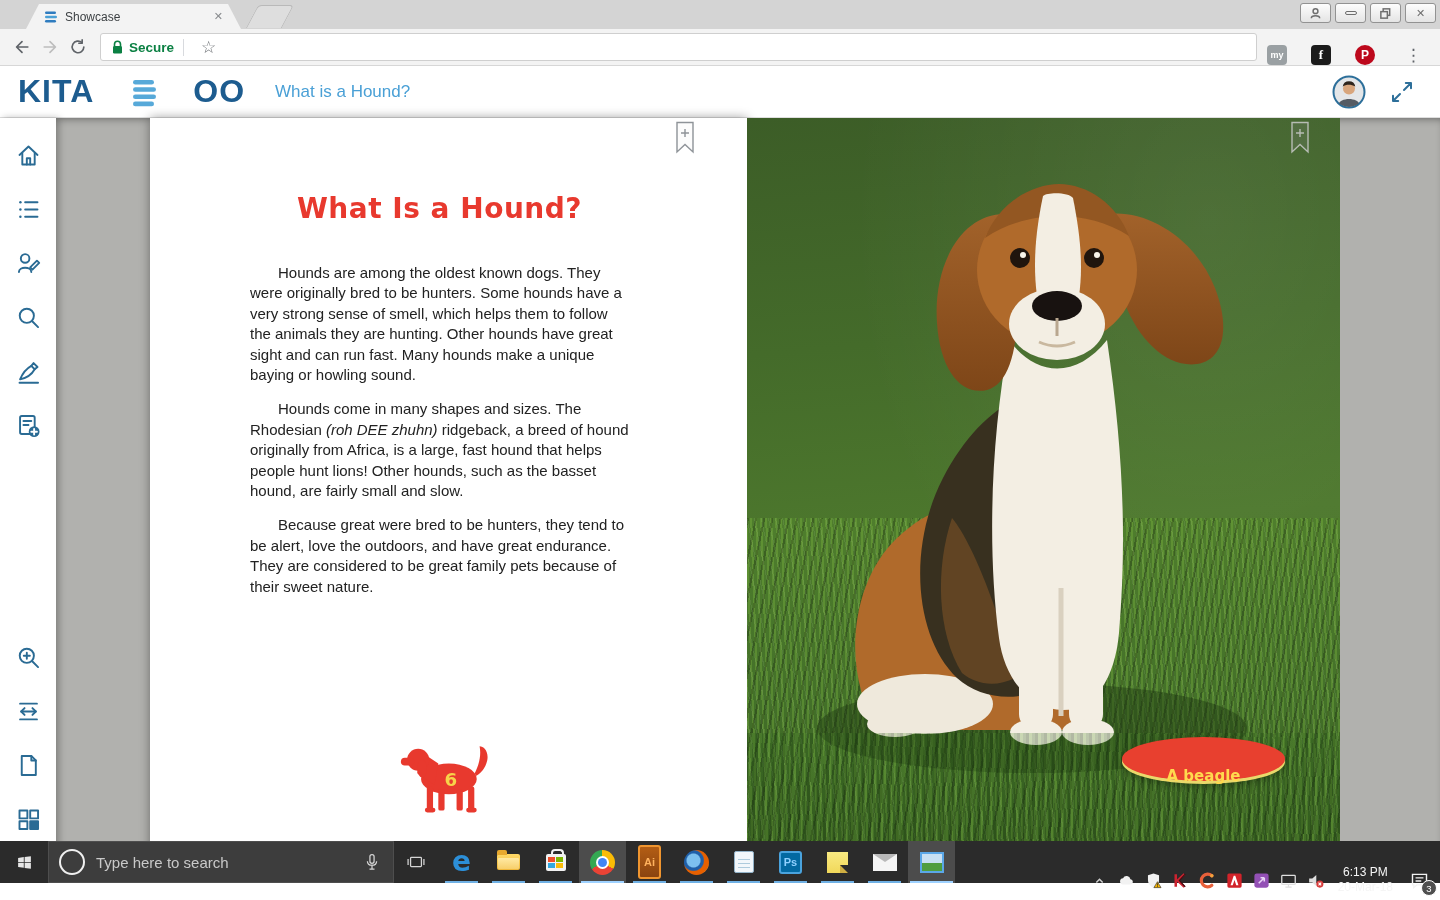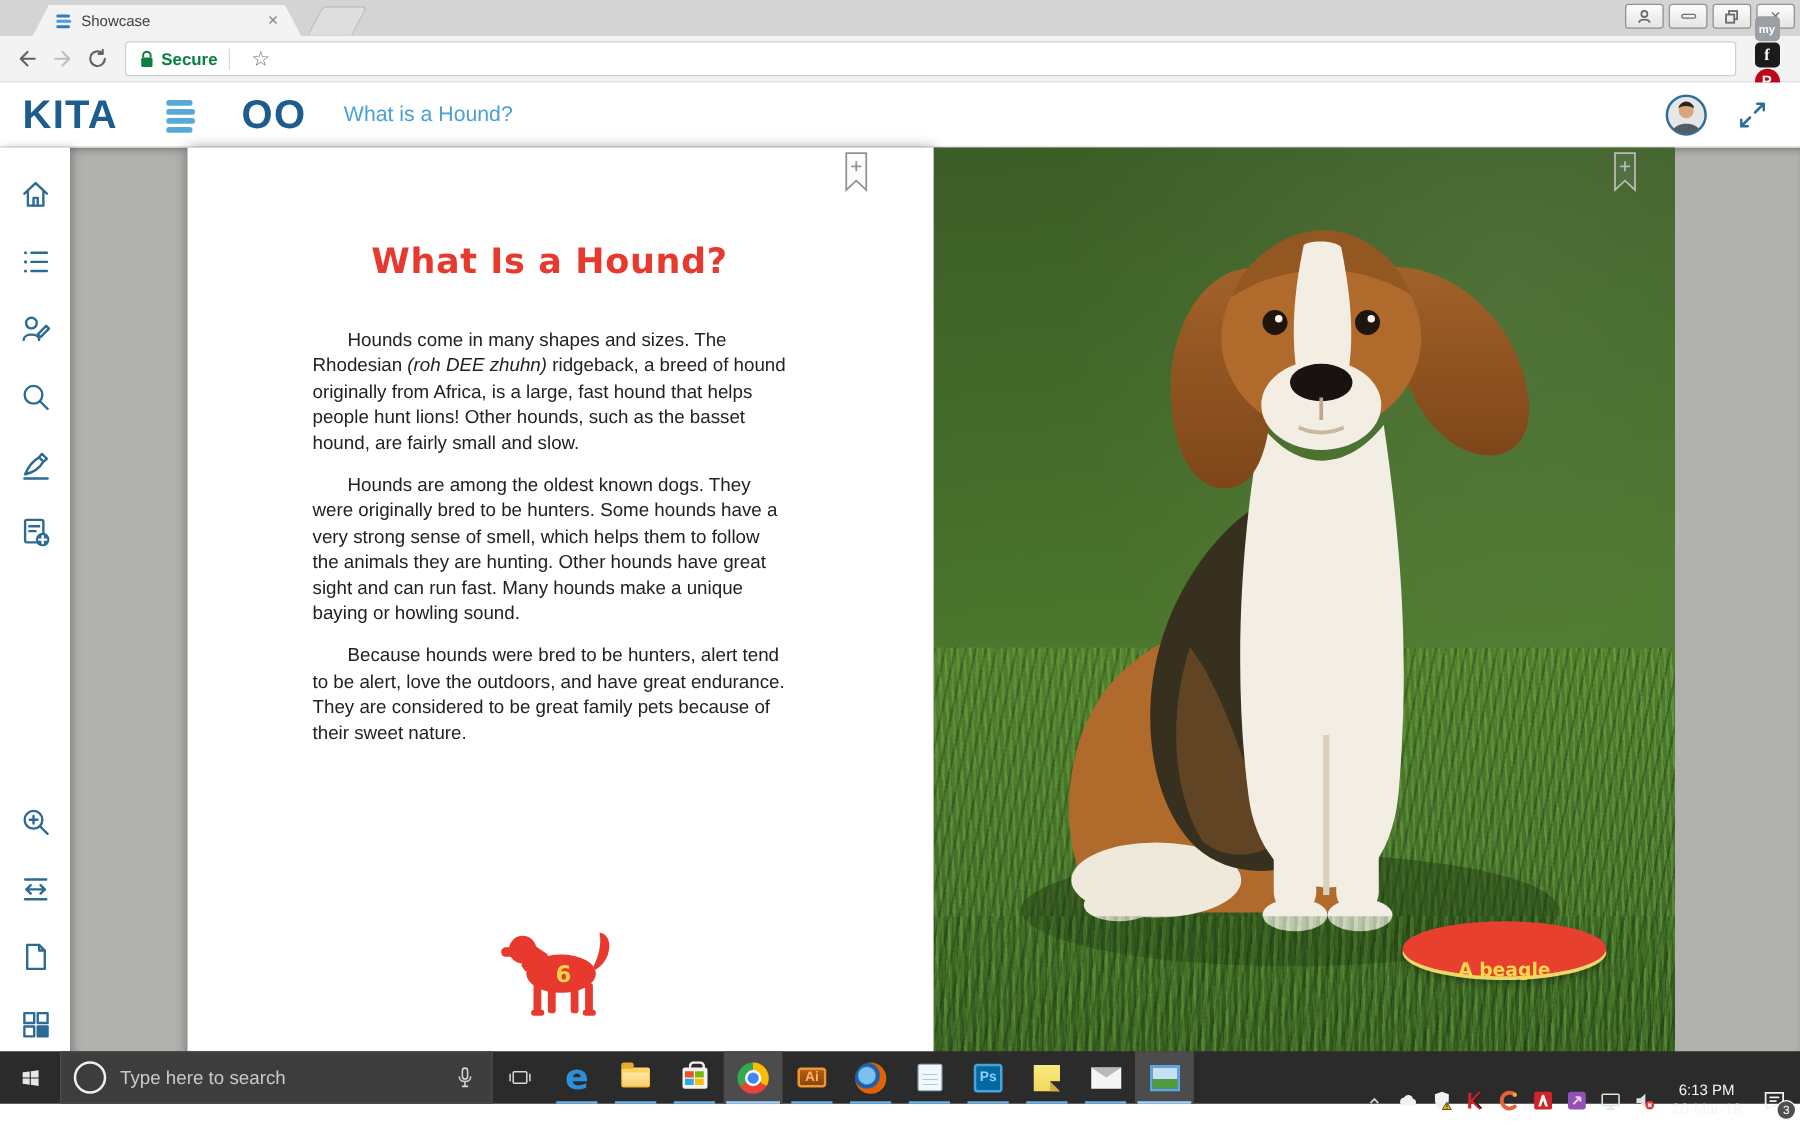--- a/index.html
+++ b/index.html
@@ -28,21 +28,21 @@
   .navico { width:28px; height:28px; display:flex; align-items:center; justify-content:center; }
   .navico svg { width:20px; height:20px; fill:none; stroke-linecap:round; stroke-linejoin:round; }
   .urlbar { flex:1; height:28px; background:#fff; border:1px solid #cfcfcf; border-radius:3px;
             display:flex; align-items:center; margin:0 8px; padding:0 10px; font-size:13.5px; min-width:0; }
   .lock { width:13px; height:15px; margin-right:5px; flex:0 0 13px; }
   .secure { color:#0b8043; font-weight:bold; margin-right:9px; white-space:nowrap; }
   .url-sep { width:1px; height:17px; background:#d8dade; margin-right:9px; flex:0 0 1px; }
   .urltext { color:#80868b; white-space:nowrap; overflow:hidden; flex:1; min-width:0; }
   .urltext .host { color:#202124; }
   .star { font-size:17px; color:#6f7377; margin-left:8px; flex:0 0 auto; }
-  .extrow { display:flex; align-items:center; gap:1px; margin:16px 4px 0 2px;flex-direction:column; }
+  .extrow { display:flex; align-items:center; gap:24px; margin:16px 4px 0 2px; }
   .ext-my { width:20px; height:20px; border-radius:4px; background:#9aa0a3; color:#fff; font-size:9px; font-weight:bold;
             display:flex; align-items:center; justify-content:center; }
   .ext-fb { width:20px; height:20px; border-radius:4px; background:#1b1b1b; color:#fff; font-size:13px; font-weight:bold;
             font-family:"Liberation Serif",serif; display:flex; align-items:center; justify-content:center; }
   .ext-pin { width:20px; height:20px; border-radius:50%; background:#bd081c; color:#fff; font-size:12px; font-weight:bold;
              display:flex; align-items:center; justify-content:center; }
   .menu-dots { font-size:17px; color:#5f6368; padding:0 6px; letter-spacing:0; }
 
   
   .app-header { position:absolute; left:0; top:66px; width:1440px; height:52px; background:#fff;
@@ -122,21 +122,21 @@
   .folder::after { content:""; position:absolute; left:1px; top:4px; right:1px; bottom:1px; background:linear-gradient(#ffe9a3,#f7cf6b); border-radius:1px; }
   .store { width:20px; height:17px; background:#f2f2f2; border-radius:2px; position:relative;
            display:grid; grid-template-columns:7px 7px; grid-template-rows:5px 5px; gap:1px; padding:3px 2.5px; }
   .store::before { content:""; position:absolute; top:-5px; left:5px; width:9px; height:6px; border:2px solid #f2f2f2; border-bottom:none; border-radius:4px 4px 0 0; }
   .store i { display:block; }
   .chrome-ball { width:25px; height:25px; border-radius:50%;
                  background:conic-gradient(from 120deg, #ea4335 0 33%, #34a853 33% 66%, #fbbc05 66% 100%);
                  display:flex; align-items:center; justify-content:center; }
   .cb-white { width:13px; height:13px; border-radius:50%; background:#fff; display:flex; align-items:center; justify-content:center; }
   .cb-blue { width:9px; height:9px; border-radius:50%; background:#4285f4; }
-  .ai-sq { width:23px; height:16px; border-radius:3px; background:linear-gradient(#b35d14,#8a4410); border:2px solid #f0952f;
+  .ai-sq { width:23px; height:34px; border-radius:3px; background:linear-gradient(#b35d14,#8a4410); border:2px solid #f0952f;
            color:#ffb25e; font-size:11px; font-weight:bold; display:flex; align-items:center; justify-content:center; }
   .ff-ball { width:25px; height:25px; border-radius:50%;
              background:radial-gradient(circle at 38% 42%, #7cc0ef 0 30%, #1f5fa8 36% 46%, #e66000 52% 72%, #ffa13a 78% 100%); }
   .np { width:20px; height:22px; background:#f2f7fb; border:1px solid #93b3c9; border-radius:2px; position:relative; }
   .np::before { content:""; position:absolute; left:3px; right:3px; top:4px; height:13px;
                 background:repeating-linear-gradient(#f2f7fb 0 3px, #aecbdd 3px 4px); }
   .ps-sq { width:23px; height:23px; border-radius:3px; background:#0369a1; border:2px solid #4aa3dd;
            color:#8fd0ff; font-size:11px; font-weight:bold; display:flex; align-items:center; justify-content:center; }
   .sn { width:21px; height:21px; background:linear-gradient(#f9ea82,#f1d85a); position:relative; }
   .sn::after { content:""; position:absolute; right:0; bottom:0; width:0; height:0;
@@ -340,23 +340,23 @@
   <div class="page-left">
     <div class="bookmark bm-left">
       <svg viewBox="0 0 24 36">
         <path d="M4 1.5 H20 V31 L12 23.5 L4 31 Z" fill="rgba(250,250,250,.6)" stroke="#8e9398" stroke-width="1.4"></path>
         <path d="M12 8 V16 M8 12 H16" stroke="#8e9398" stroke-width="1.4"></path>
       </svg>
     </div>
     <div class="page-inner">
       <div class="book-title">What Is a Hound?</div>
       <div class="paras">
+        <p class="para">Hounds are among the oldest known dogs. They were originally bred to be hunters. Some hounds have a very strong sense of smell, which helps them to follow the animals they are hunting. Other hounds have great sight and can run fast. Many hounds make a unique baying or howling sound.</p>
         <p class="para"><span>Hounds come in many shapes and sizes. The Rhodesian </span><em>(roh DEE zhuhn)</em><span> ridgeback, a breed of hound originally from Africa, is a large, fast hound that helps people hunt lions! Other hounds, such as the basset hound, are fairly small and slow.</span></p>
-        <p class="para">Hounds are among the oldest known dogs. They were originally bred to be hunters. Some hounds have a very strong sense of smell, which helps them to follow the animals they are hunting. Other hounds have great sight and can run fast. Many hounds make a unique baying or howling sound.</p>
-        <p class="para">Because hounds were bred to be hunters, alert tend to be alert, love the outdoors, and have great endurance. They are considered to be great family pets because of their sweet nature.</p>
+        <p class="para">Because great were bred to be hunters, they tend to be alert, love the outdoors, and have great endurance. They are considered to be great family pets because of their sweet nature.</p>
       </div>
     </div>
     <div class="page-num-dog">
       <svg viewBox="0 0 100 84">
         <g fill="#e8392e">
           <path d="M80 38 C84 30 87 20 85 10 C90 10 96 17 92 28 C89.5 35 85 39 81 41 Z"></path>
           <ellipse cx="53" cy="44" rx="29" ry="16"></ellipse>
           <path d="M24 16 L42 28 L38 50 L20 38 Z"></path>
           <circle cx="21" cy="24" r="11.5"></circle>
           <rect x="3" y="22" width="14" height="8" rx="4"></rect>

